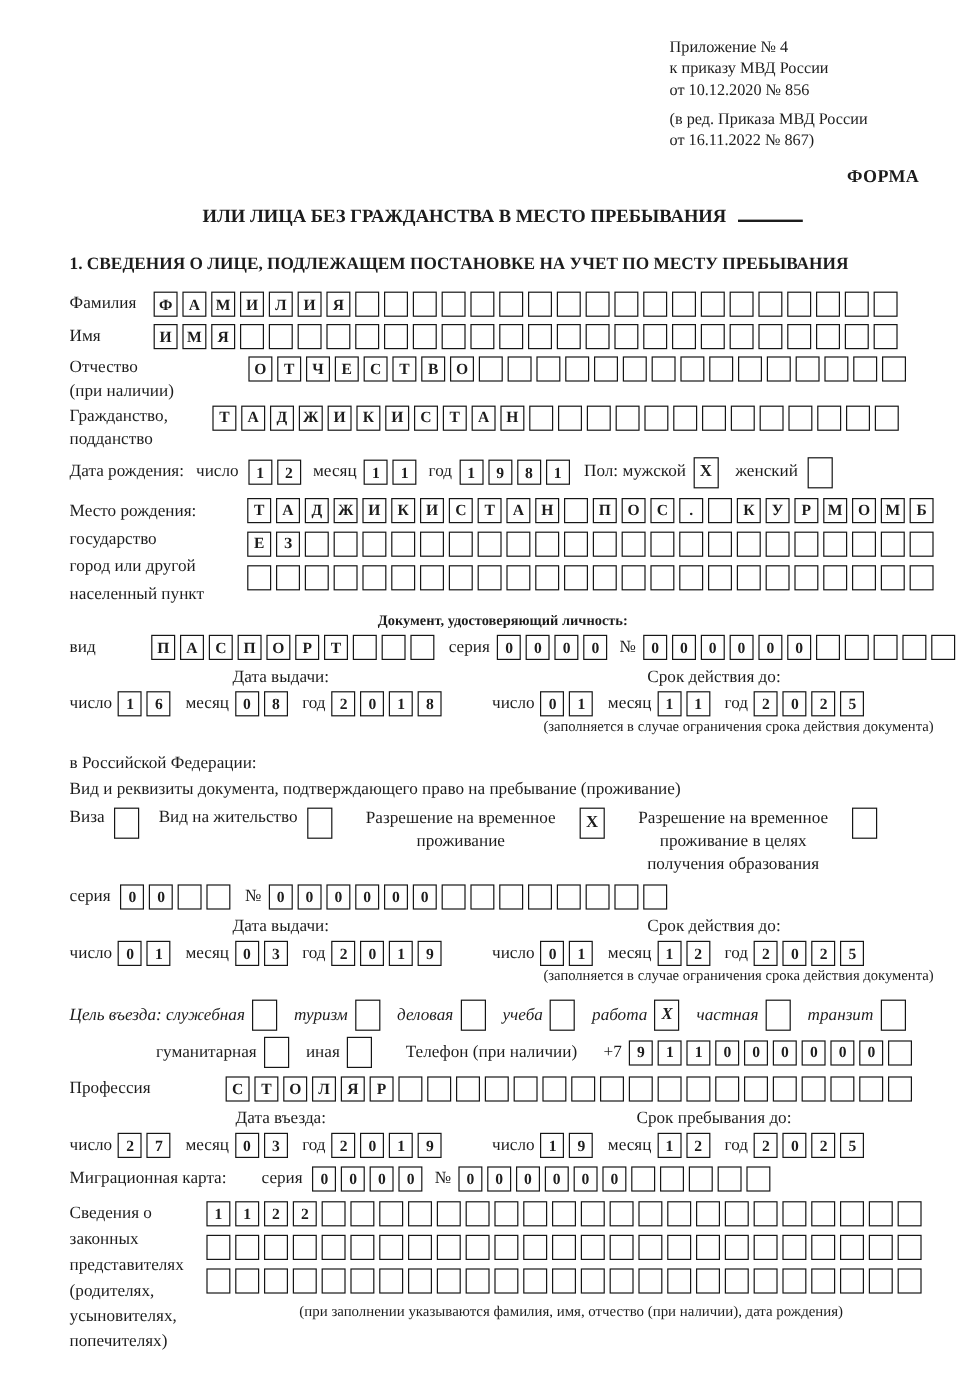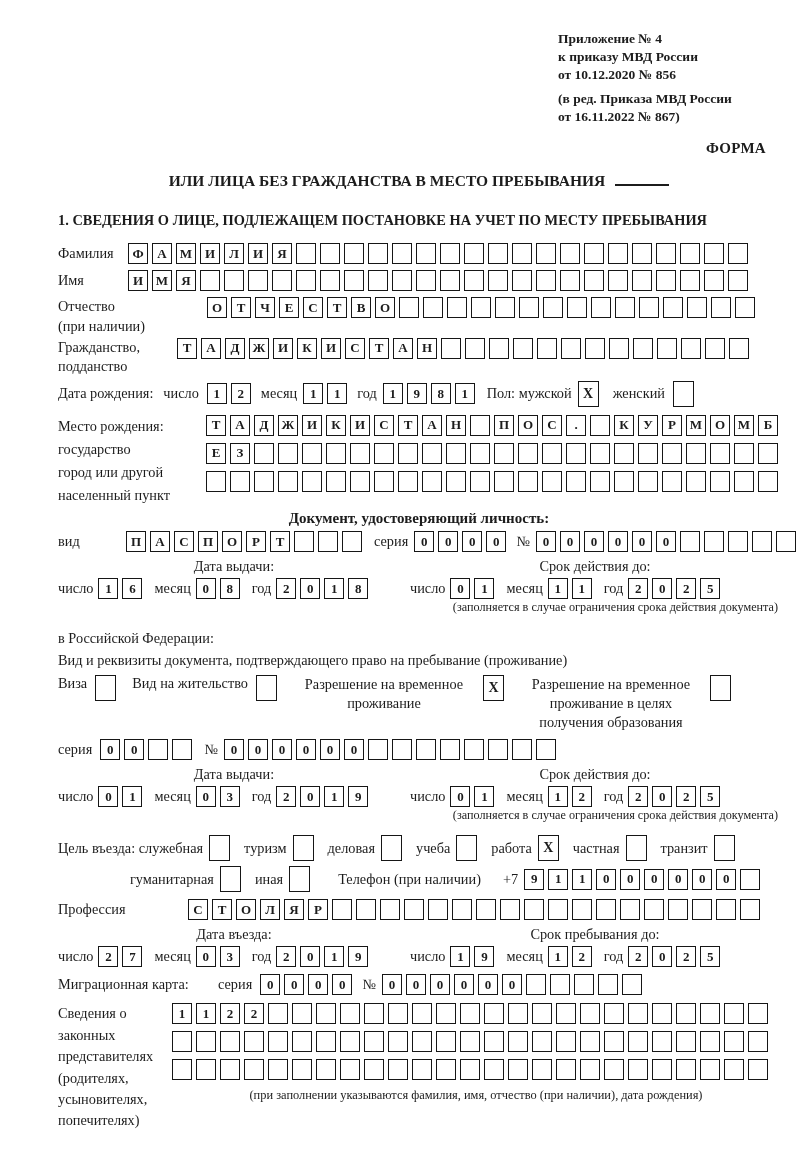--- a/index.html
+++ b/index.html
@@ -1,19 +1,19 @@
 <!DOCTYPE html>
 <html><head>
 <meta charset="utf-8">
 <style>
   html,body{margin:0;padding:0;background:#ffffff;}
   body{width:800px;height:1163px;font-family:"Liberation Serif","DejaVu Serif",serif;color:#1c1c1c;}
   .page{box-sizing:border-box;width:800px;height:1163px;padding:30px 20px 0 58px;overflow:hidden;}
 
-  .annex{margin-left:500px;font-size:13.5px;line-height:1.38;font-weight:bold;}
+  .annex{margin-left:500px;font-size:13.5px;line-height:1.38;}
   .annex .ed{margin-top:5px;}
   .form-label{text-align:right;font-weight:bold;font-size:15px;margin:14px 14px 0 0;letter-spacing:.3px;}
 
   .title{text-align:center;font-weight:bold;font-size:15.5px;line-height:1.5;margin:12px 0 0 0;}
   .blank-line{display:inline-block;width:54px;border-bottom:2px solid #1c1c1c;height:14px;margin-left:10px;}
 
   .sec-heading{font-weight:bold;font-size:14.4px;margin:20px 0 14px 0;}
 
   .frow{display:flex;align-items:center;margin-bottom:6px;}
   .frow.top{align-items:flex-start;}
@@ -305,21 +305,21 @@
           <span class="cell"></span>
           <span class="cell"></span>
           <span class="cell"></span>
           <span class="cell"></span>
           <span class="cell"></span>
           <span class="cell"></span>
         </span>
     </span>
   </div>
 
-  <div style="text-align:center;font-weight:bold;font-size:15px;margin-bottom:4px;">Документ, удостоверяющий личность:</div>
+  <div style="text-align:center;font-weight:bold;font-size:12px;margin-bottom:4px;">Документ, удостоверяющий личность:</div>
 
   <div class="frow">
     <span class="lbl" style="width:68px">вид</span>
     <span class="boxrow gap8">
         <span class="cell">П</span>
         <span class="cell">А</span>
         <span class="cell">С</span>
         <span class="cell">П</span>
         <span class="cell">О</span>
         <span class="cell">Р</span>
@@ -502,21 +502,21 @@
             <span class="cell">2</span>
             <span class="cell">0</span>
             <span class="cell">2</span>
             <span class="cell">5</span>
           </span>
       </div>
       <div class="note">(заполняется в случае ограничения срока действия документа)</div>
     </div>
   </div>
 
-  <div class="frow purpose" style="margin-bottom:5px;">
+  <div class="frow purpose" style="margin-bottom:5px;font-style:italic;">
     <span class="lbl">Цель въезда: служебная</span>
     <span class="boxrow check">
         <span class="cell"></span>
       </span>
     <span class="lbl">туризм</span>
     <span class="boxrow check">
         <span class="cell"></span>
       </span>
     <span class="lbl">деловая</span>
     <span class="boxrow check">

